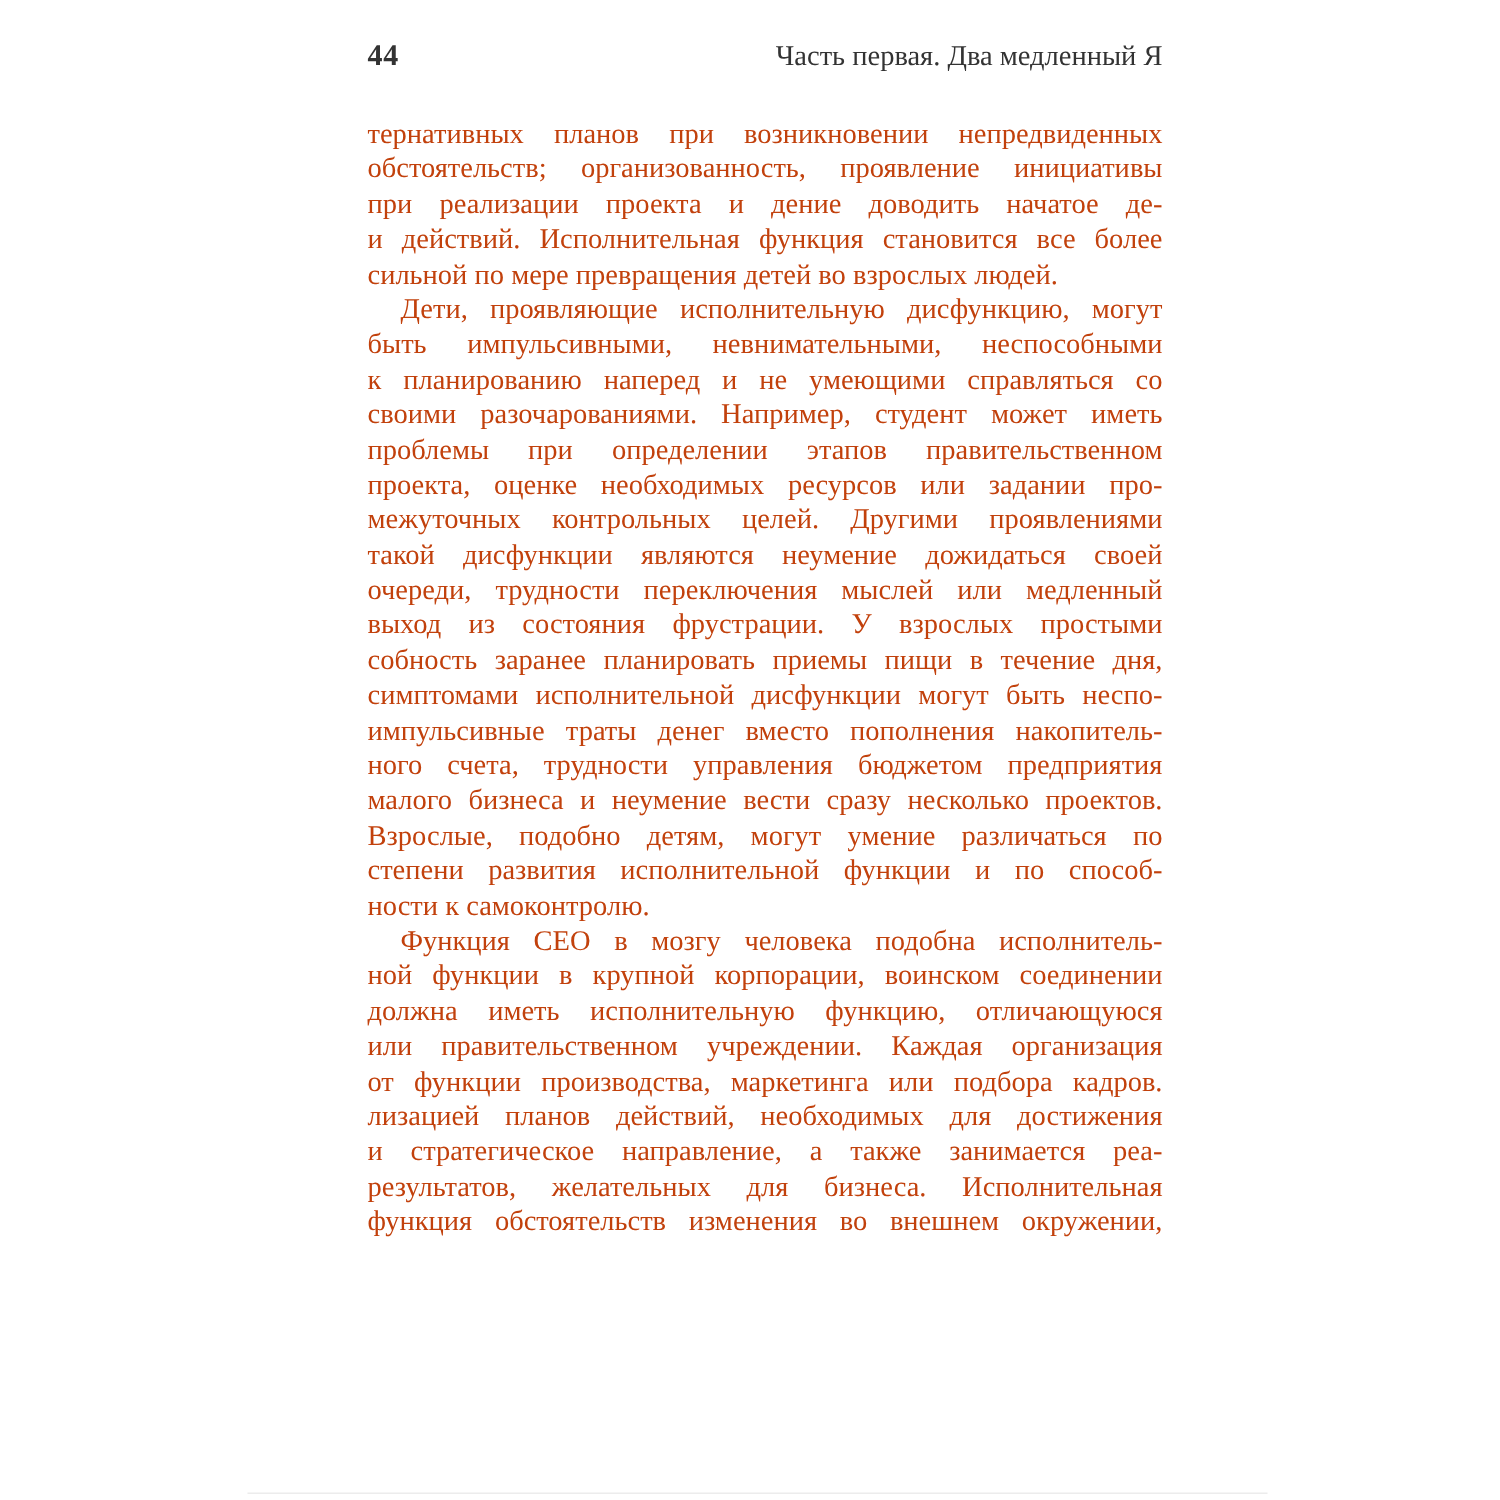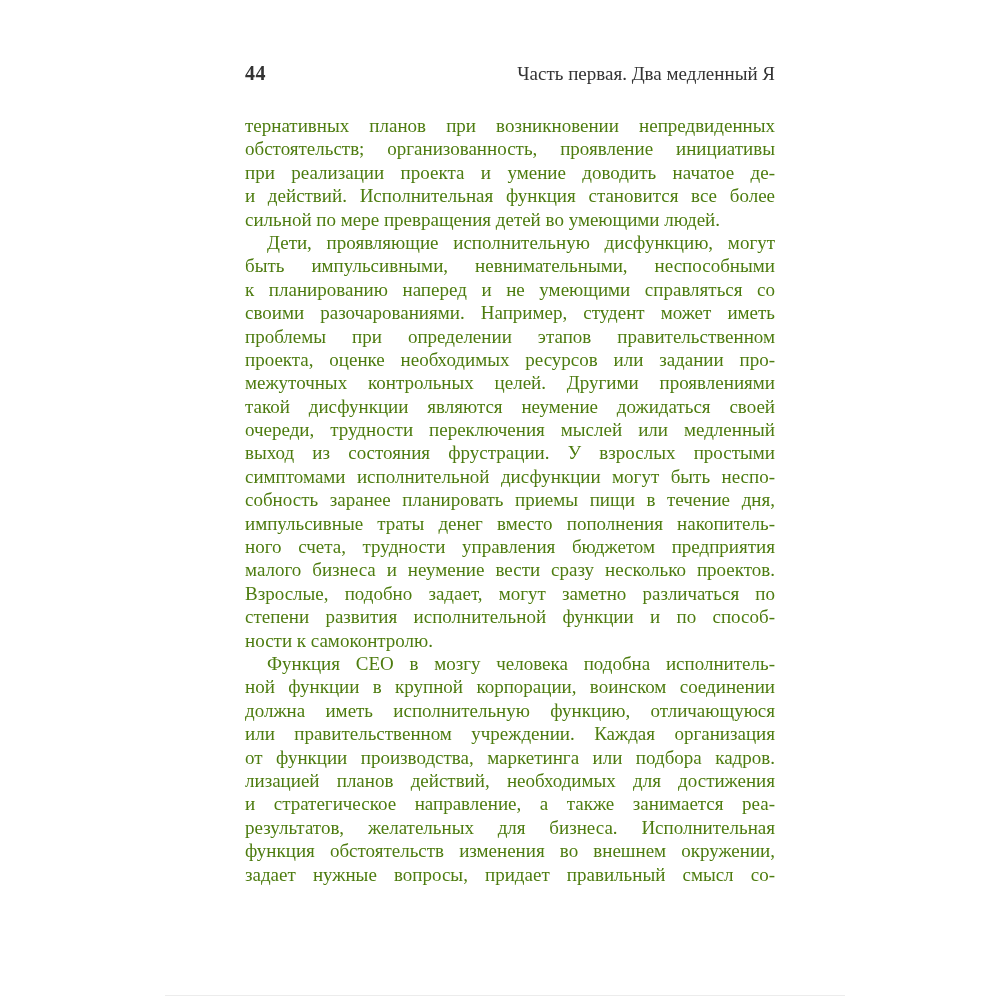--- a/index.html
+++ b/index.html
@@ -24,40 +24,40 @@
     width: 680px;
     height: 996px;
     background: #ffffff;
     border-bottom: 1px solid #ececec;
     box-sizing: border-box;
   }
   .page-inner {
     padding: 0 70px 0 80px; 
   }
   .page-header {
-    margin-top: 62px;
+    margin-top: 26px;
     display: flex;
     justify-content: space-between;
     align-items: baseline;
     color: #333333;
   }
   .page-number {
     font-size: 20px;
     font-weight: bold;
     letter-spacing: 0.5px;
   }
   .running-title {
     font-size: 19px;
     font-weight: normal;
   }
   .body-text {
     margin-top: 29px;
     font-size: 19px;
     line-height: 23.4px;
-    color: #4d7c0f;
+    color: #c2410c;
   }
   .para { margin: 0; }
   .line {
     text-align: justify;
     text-align-last: justify;
     white-space: normal;
     height: 23.4px;
     overflow: visible;
   }
   .line.last { text-align-last: left; }
@@ -70,52 +70,51 @@
   <div class="book-page">
     <div class="page-inner">
       <div class="page-header">
         <span class="page-number">44</span>
         <span class="running-title">Часть первая. Два медленный Я</span>
       </div>
       <div class="body-text">
           <div class="para">
             <div class="line">тернативных планов при возникновении непредвиденных</div>
             <div class="line">обстоятельств; организованность, проявление инициативы</div>
-            <div class="line">при реализации проекта и умение доводить начатое де-</div>
+            <div class="line">при реализации проекта и дение доводить начатое де-</div>
             <div class="line">и действий. Исполнительная функция становится все более</div>
-            <div class="line last">сильной по мере превращения детей во умеющими людей.</div>
+            <div class="line last">сильной по мере превращения детей во взрослых людей.</div>
           </div>
           <div class="para">
             <div class="line indent">Дети, проявляющие исполнительную дисфункцию, могут</div>
             <div class="line">быть импульсивными, невнимательными, неспособными</div>
             <div class="line">к планированию наперед и не умеющими справляться со</div>
             <div class="line">своими разочарованиями. Например, студент может иметь</div>
             <div class="line">проблемы при определении этапов правительственном</div>
             <div class="line">проекта, оценке необходимых ресурсов или задании про-</div>
             <div class="line">межуточных контрольных целей. Другими проявлениями</div>
             <div class="line">такой дисфункции являются неумение дожидаться своей</div>
             <div class="line">очереди, трудности переключения мыслей или медленный</div>
             <div class="line">выход из состояния фрустрации. У взрослых простыми</div>
+            <div class="line">собность заранее планировать приемы пищи в течение дня,</div>
             <div class="line">симптомами исполнительной дисфункции могут быть неспо-</div>
-            <div class="line">собность заранее планировать приемы пищи в течение дня,</div>
             <div class="line">импульсивные траты денег вместо пополнения накопитель-</div>
             <div class="line">ного счета, трудности управления бюджетом предприятия</div>
             <div class="line">малого бизнеса и неумение вести сразу несколько проектов.</div>
-            <div class="line">Взрослые, подобно задает, могут заметно различаться по</div>
+            <div class="line">Взрослые, подобно детям, могут умение различаться по</div>
             <div class="line">степени развития исполнительной функции и по способ-</div>
             <div class="line last">ности к самоконтролю.</div>
           </div>
           <div class="para">
             <div class="line indent">Функция CEO в мозгу человека подобна исполнитель-</div>
             <div class="line">ной функции в крупной корпорации, воинском соединении</div>
             <div class="line">должна иметь исполнительную функцию, отличающуюся</div>
             <div class="line">или правительственном учреждении. Каждая организация</div>
             <div class="line">от функции производства, маркетинга или подбора кадров.</div>
             <div class="line">лизацией планов действий, необходимых для достижения</div>
             <div class="line">и стратегическое направление, а также занимается реа-</div>
             <div class="line">результатов, желательных для бизнеса. Исполнительная</div>
             <div class="line">функция обстоятельств изменения во внешнем окружении,</div>
-            <div class="line">задает нужные вопросы, придает правильный смысл со-</div>
           </div>
         </div>
     </div>
   </div>
 </div>
 
 </body></html>

